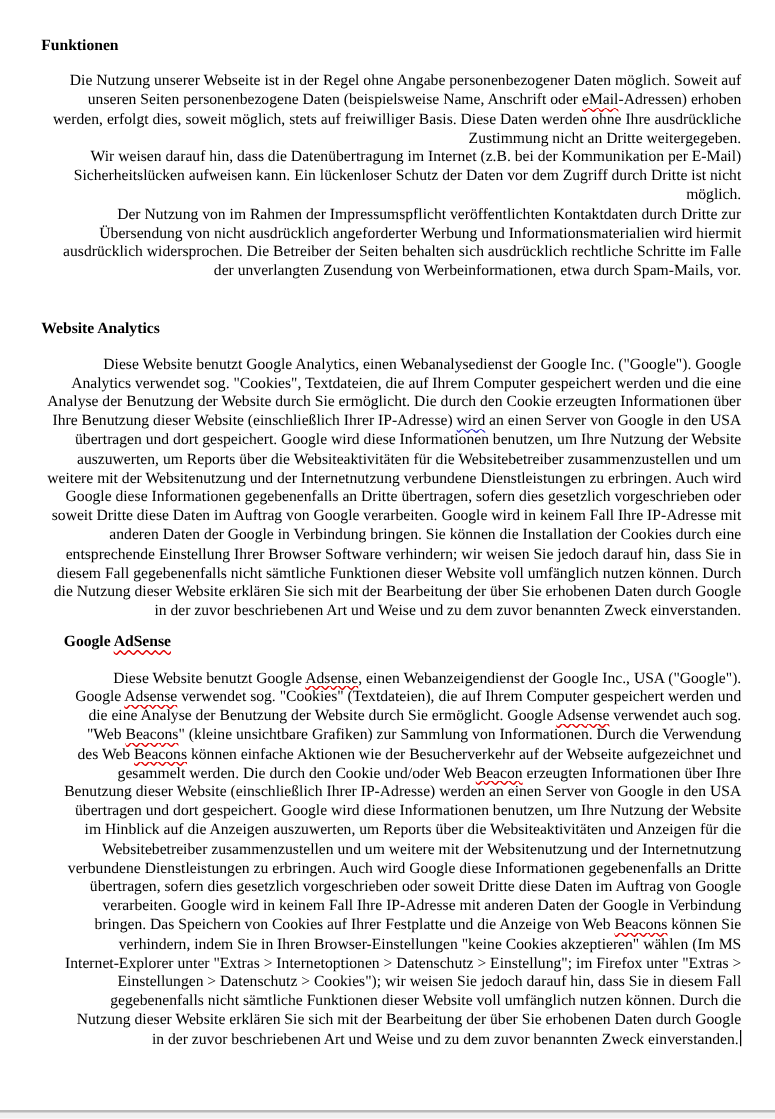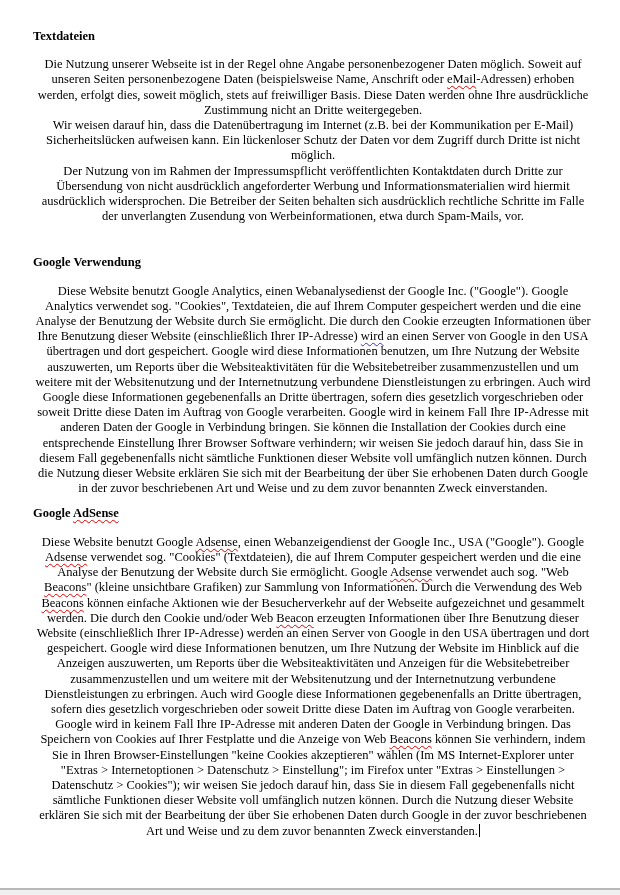--- a/index.html
+++ b/index.html
@@ -21,24 +21,24 @@
     font-size: 12.5px;
     line-height: 15.2px;
   }
   .doc-section .heading {
     font-weight: bold;
     margin: 0 0 13px 0;
     white-space: pre-wrap;
   }
   .doc-section .para {
     white-space: pre-wrap;
-    text-align: center;
+    text-align: right;
   }
   .doc-section:nth-of-type(2) { margin-top: 31px; }
-  .doc-section:nth-of-type(3) { margin-top: 10px; }
+  .doc-section:nth-of-type(3) { margin-top: 10px; margin-left: 18px; }
   .mark-spell {
     text-decoration: underline;
     text-decoration-style: wavy;
     text-decoration-color: var(--spell-color, #e00000);
     text-decoration-thickness: 1px;
     text-underline-offset: 2px;
     text-decoration-skip-ink: none;
   }
   .mark-grammar {
     text-decoration: underline;
@@ -68,27 +68,27 @@
     background: #f0f0f0;
     border-top: 2px solid #b9b9b9;
   }
 </style>
 </head>
 <body>
 
 <div class="page">
   <div class="doc-body">
       <section class="doc-section">
-        <div class="heading"><span>Textdateien</span></div>
+        <div class="heading"><span>Funktionen</span></div>
         <div class="para"><span>Die Nutzung unserer Webseite ist in der Regel ohne Angabe personenbezogener Daten möglich. Soweit auf unseren Seiten personenbezogene Daten (beispielsweise Name, Anschrift oder </span><span class="mark-spell">eMail</span><span>-Adressen) erhoben werden, erfolgt dies, soweit möglich, stets auf freiwilliger Basis. Diese Daten werden ohne Ihre ausdrückliche Zustimmung nicht an Dritte weitergegeben.
 Wir weisen darauf hin, dass die Datenübertragung im Internet (z.B. bei der Kommunikation per E-Mail) Sicherheitslücken aufweisen kann. Ein lückenloser Schutz der Daten vor dem Zugriff durch Dritte ist nicht möglich.
 Der Nutzung von im Rahmen der Impressumspflicht veröffentlichten Kontaktdaten durch Dritte zur Übersendung von nicht ausdrücklich angeforderter Werbung und Informationsmaterialien wird hiermit ausdrücklich widersprochen. Die Betreiber der Seiten behalten sich ausdrücklich rechtliche Schritte im Falle der unverlangten Zusendung von Werbeinformationen, etwa durch Spam-Mails, vor.</span></div>
       </section>
       <section class="doc-section">
-        <div class="heading"><span>Google Verwendung</span></div>
+        <div class="heading"><span>Website Analytics</span></div>
         <div class="para"><span>Diese Website benutzt Google Analytics, einen Webanalysedienst der Google Inc. ("Google"). Google Analytics verwendet sog. "Cookies", Textdateien, die auf Ihrem Computer gespeichert werden und die eine Analyse der Benutzung der Website durch Sie ermöglicht. Die durch den Cookie erzeugten Informationen über Ihre Benutzung dieser Website (einschließlich Ihrer IP-Adresse) </span><span class="mark-grammar">wird</span><span> an einen Server von Google in den USA übertragen und dort gespeichert. Google wird diese Informationen benutzen, um Ihre Nutzung der Website auszuwerten, um Reports über die Websiteaktivitäten für die Websitebetreiber zusammenzustellen und um weitere mit der Websitenutzung und der Internetnutzung verbundene Dienstleistungen zu erbringen. Auch wird Google diese Informationen gegebenenfalls an Dritte übertragen, sofern dies gesetzlich vorgeschrieben oder soweit Dritte diese Daten im Auftrag von Google verarbeiten. Google wird in keinem Fall Ihre IP-Adresse mit anderen Daten der Google in Verbindung bringen. Sie können die Installation der Cookies durch eine entsprechende Einstellung Ihrer Browser Software verhindern; wir weisen Sie jedoch darauf hin, dass Sie in diesem Fall gegebenenfalls nicht sämtliche Funktionen dieser Website voll umfänglich nutzen können. Durch die Nutzung dieser Website erklären Sie sich mit der Bearbeitung der über Sie erhobenen Daten durch Google in der zuvor beschriebenen Art und Weise und zu dem zuvor benannten Zweck einverstanden.</span></div>
       </section>
       <section class="doc-section">
         <div class="heading"><span>Google </span><span class="mark-spell">AdSense</span></div>
         <div class="para"><span>Diese Website benutzt Google </span><span class="mark-spell">Adsense</span><span>, einen Webanzeigendienst der Google Inc., USA ("Google"). Google </span><span class="mark-spell">Adsense</span><span> verwendet sog. "Cookies" (Textdateien), die auf Ihrem Computer gespeichert werden und die eine Analyse der Benutzung der Website durch Sie ermöglicht. Google </span><span class="mark-spell">Adsense</span><span> verwendet auch sog. "Web </span><span class="mark-spell">Beacons</span><span>" (kleine unsichtbare Grafiken) zur Sammlung von Informationen. Durch die Verwendung des Web </span><span class="mark-spell">Beacons</span><span> können einfache Aktionen wie der Besucherverkehr auf der Webseite aufgezeichnet und gesammelt werden. Die durch den Cookie und/oder Web </span><span class="mark-spell">Beacon</span><span> erzeugten Informationen über Ihre Benutzung dieser Website (einschließlich Ihrer IP-Adresse) werden an einen Server von Google in den USA übertragen und dort gespeichert. Google wird diese Informationen benutzen, um Ihre Nutzung der Website im Hinblick auf die Anzeigen auszuwerten, um Reports über die Websiteaktivitäten und Anzeigen für die Websitebetreiber zusammenzustellen und um weitere mit der Websitenutzung und der Internetnutzung verbundene Dienstleistungen zu erbringen. Auch wird Google diese Informationen gegebenenfalls an Dritte übertragen, sofern dies gesetzlich vorgeschrieben oder soweit Dritte diese Daten im Auftrag von Google verarbeiten. Google wird in keinem Fall Ihre IP-Adresse mit anderen Daten der Google in Verbindung bringen. Das Speichern von Cookies auf Ihrer Festplatte und die Anzeige von Web </span><span class="mark-spell">Beacons</span><span> können Sie verhindern, indem Sie in Ihren Browser-Einstellungen "keine Cookies akzeptieren" wählen (Im MS Internet-Explorer unter "Extras &gt; Internetoptionen &gt; Datenschutz &gt; Einstellung"; im Firefox unter "Extras &gt; Einstellungen &gt; Datenschutz &gt; Cookies"); wir weisen Sie jedoch darauf hin, dass Sie in diesem Fall gegebenenfalls nicht sämtliche Funktionen dieser Website voll umfänglich nutzen können. Durch die Nutzung dieser Website erklären Sie sich mit der Bearbeitung der über Sie erhobenen Daten durch Google in der zuvor beschriebenen Art und Weise und zu dem zuvor benannten Zweck einverstanden.</span><span class="caret"></span></div>
       </section>
     </div>
   <div class="page-bottom-edge"></div>
 </div>
 

